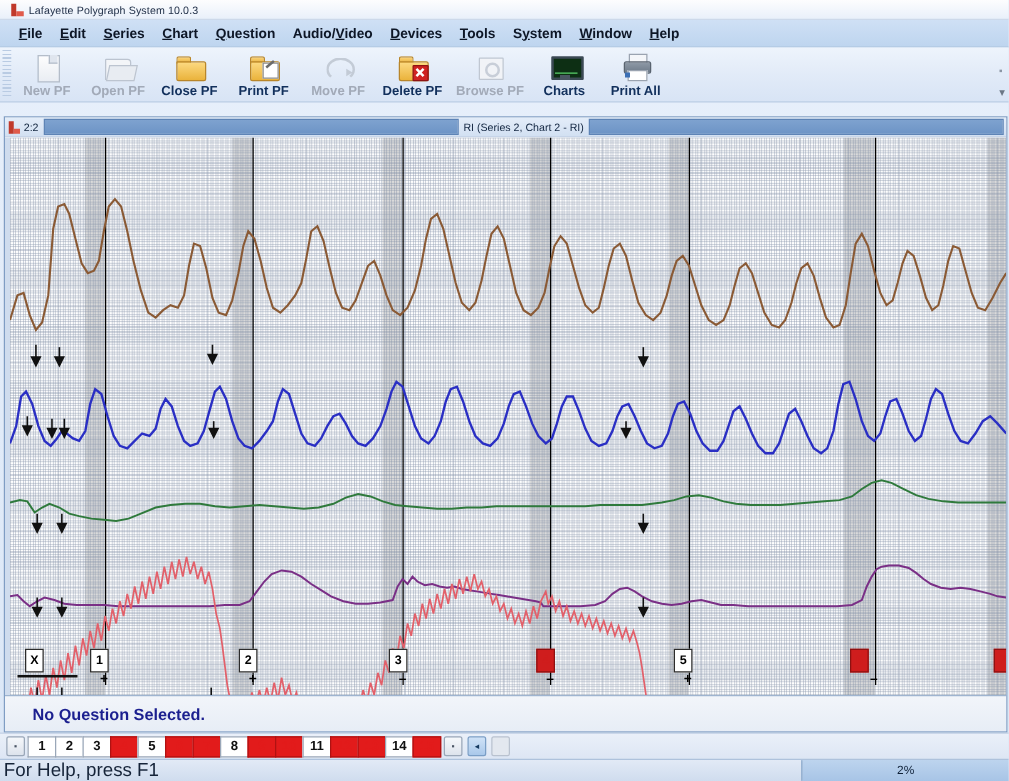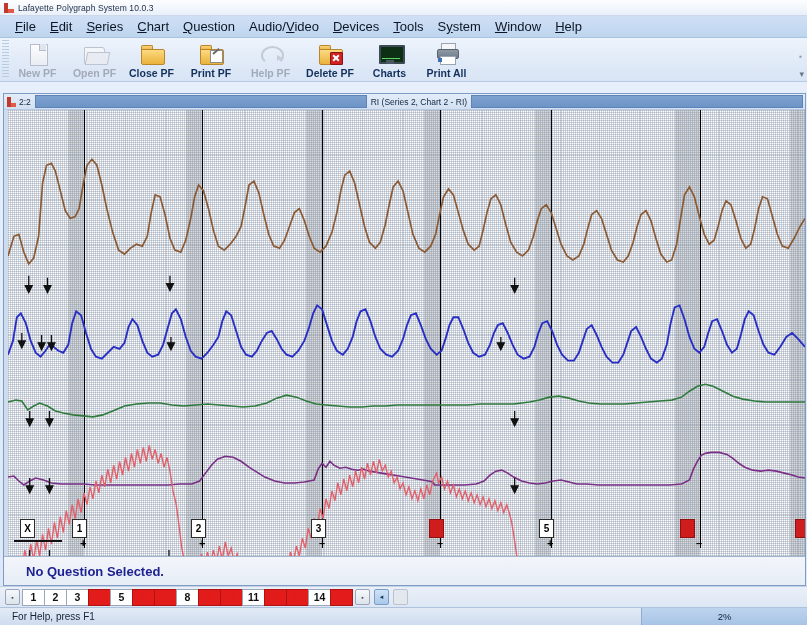--- a/index.html
+++ b/index.html
@@ -15,21 +15,21 @@
     width: 807px; height: 625px;
     display: flex; flex-direction: column;
     background: linear-gradient(180deg,#e8f0fb 0%,#dbe7f7 100%);
   }
 
   
   #titlebar {
     height: 15px;
     background: linear-gradient(180deg,#fdfdfe 0%,#f2f6fc 55%,#e9f0fa 100%);
     display: flex; align-items: center;
-    padding-left: 4px;
+    padding-left: 9px;
     border-bottom: 1px solid #cdd9ea;
     flex: 0 0 auto;
     text-align: center;
   }
   .app-icon {
     width: 10px; height: 10px;
     margin-right: 4px;
     position: relative;
     flex: 0 0 auto;
   }
@@ -49,21 +49,21 @@
   
   #menubar {
     height: 21px;
     background: linear-gradient(180deg,#cfe0f5 0%,#bed5ef 100%);
     display: flex; align-items: center;
     padding-left: 8px;
     border-bottom: 1px solid #a8c2e0;
     flex: 0 0 auto;
   }
   .menu-item {
-    font-size: 13px; font-weight: normal; color: #0d1626;
+    font-size: 11px; font-weight: bold; color: #0d1626;
     padding: 2px 7px; cursor: default; white-space: nowrap;
   }
   .menu-item u { text-decoration: underline; }
 
   
   #toolbar {
     height: 43px;
     background: linear-gradient(180deg,#eef4fc 0%,#e2ebf8 48%,#d8e4f5 100%);
     display: flex; align-items: flex-start;
     border-bottom: 1px solid #b9cbe3;
@@ -333,21 +333,21 @@
   .chart-tab.red { background:#e21b1b; color:#e21b1b; border-color:#b01212; }
 
   
   #statusbar {
     height: 17px; flex: 0 0 auto;
     background: linear-gradient(180deg,#e2eaf6 0%,#cfdcee 100%);
     border-top: 1px solid #aec2dc;
     display:flex; align-items:center;
     position:relative;
   }
-  #status-left { font-size:10px; color:#152338; padding-left:12px; }
+  #status-left { font-size:15px; color:#152338; padding-left:3px; }
   #status-zoom {
     position:absolute; right:0; top:0; bottom:0; width:165px;
     background: linear-gradient(180deg,#bdd4ee 0%,#a7c4e6 100%);
     border-left:1px solid #8fadd0;
     display:flex;align-items:center;justify-content:center;
     font-size:9.5px; color:#0f2138;
   }
   #status-sep {
     position:absolute; right:165px; top:1px; bottom:1px; width:1px; background:#a5b9d4;
   }
@@ -413,33 +413,40 @@
           <div class="pencil"></div>
       </div>
       <div class="tb-label">Print PF</div>
     </div>
 
     <div class="tb-btn disabled">
       <div class="tb-ico ico-move">
         <div class="ring"></div>
           <div class="arw"></div>
       </div>
-      <div class="tb-label">Help PF</div>
+      <div class="tb-label">Move PF</div>
     </div>
 
 
     <div class="tb-btn wide">
       <div class="tb-ico ico-folder">
         <div class="ftab"></div>
           <div class="fbody"></div>
           <div class="redx"></div>
       </div>
       <div class="tb-label">Delete PF</div>
     </div>
 
+    <div class="tb-btn wide disabled">
+      <div class="tb-ico ico-browse">
+        <div class="bbox"></div>
+          <div class="lens"></div>
+      </div>
+      <div class="tb-label">Browse PF</div>
+    </div>
 
     <div class="tb-btn">
       <div class="tb-ico ico-charts">
         <div class="screen"></div>
           <div class="stand"></div>
       </div>
       <div class="tb-label">Charts</div>
     </div>
 
     <div class="tb-btn">

